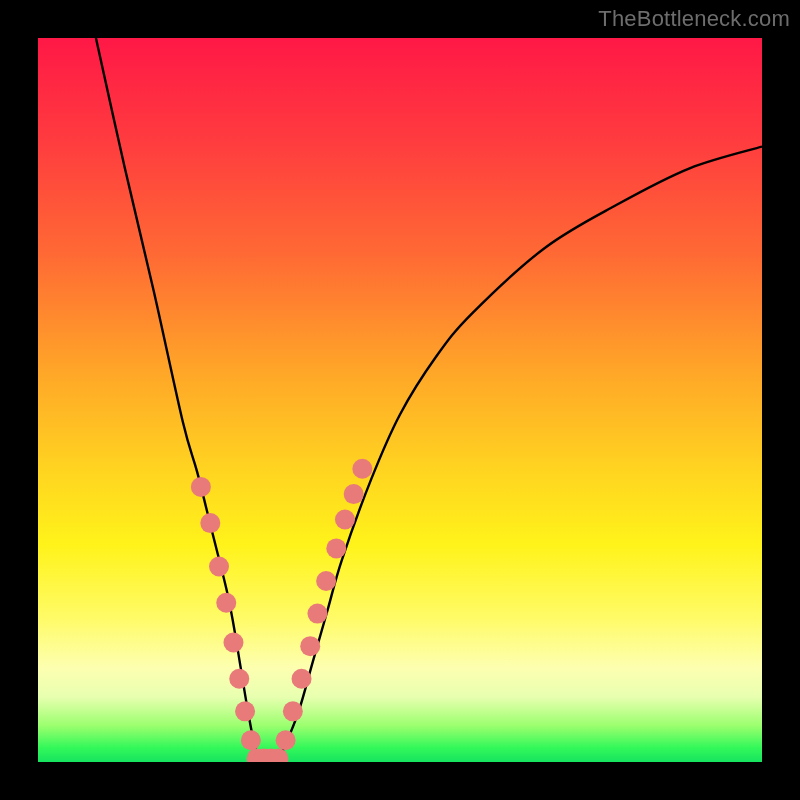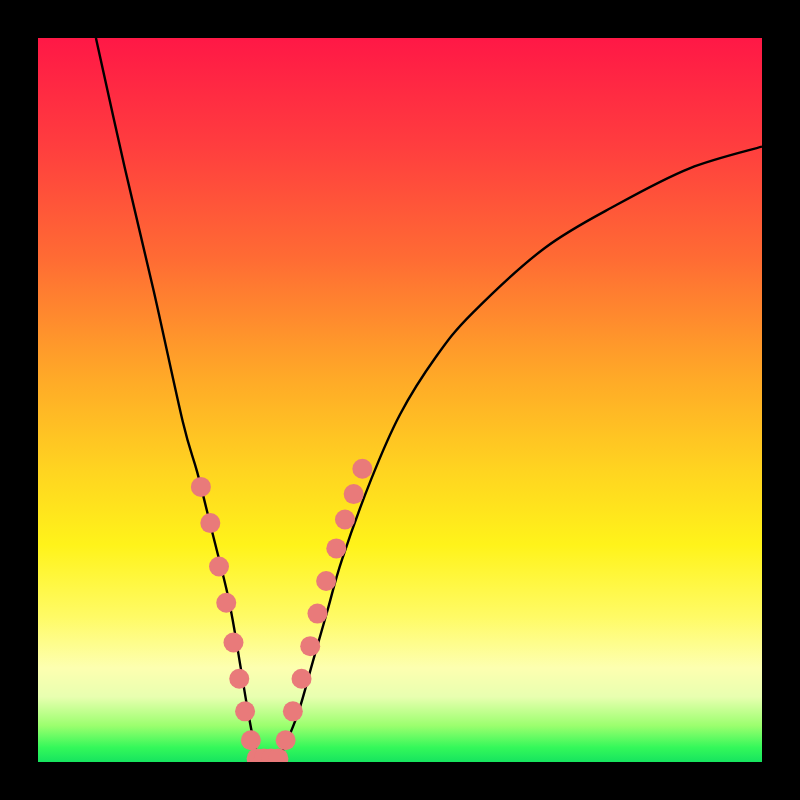--- a/index.html
+++ b/index.html
@@ -56,20 +56,21 @@
     left: 38px;
     top: 38px;
   }
 </style>
 </head>
 <body>
 
 <div class="frame">
   <div class="plot"></div>
 
+  <div class="watermark">TheBottleneck.com</div>
 
   <svg width="724" height="724" viewBox="0 0 724 724">
     <path id="curve-path" fill="none" stroke="#000000" stroke-width="2.4" d="M 57.92,0 C 62.74666666666667,21.72000000000001 77.22666666666666,88.08666666666673 86.88,130.32000000000005 C 96.53333333333333,172.55333333333337 106.18666666666667,211.16666666666666 115.84,253.39999999999998 C 125.49333333333334,295.6333333333333 137.56,353.55333333333334 144.8,383.72 C 152.04000000000002,413.8866666666667 154.45333333333335,416.29999999999995 159.28,434.4 C 164.10666666666665,452.5 168.93333333333334,473.0133333333333 173.76,492.32 C 178.58666666666664,511.62666666666667 184.62,534.5533333333333 188.24,550.24 C 191.86,565.9266666666667 193.0666666666667,573.1666666666667 195.48000000000002,586.44 C 197.89333333333335,599.7133333333334 200.3066666666667,615.4 202.72000000000003,629.88 C 205.13333333333335,644.36 207.54666666666665,660.0466666666666 209.95999999999998,673.3199999999999 C 212.3733333333333,686.5933333333332 214.78666666666666,701.0733333333333 217.2,709.52 C 219.61333333333332,717.9666666666667 222.02666666666667,721.5866666666667 224.44,724 C 226.85333333333332,726.4133333333333 229.26666666666668,724 231.68,724 C 234.09333333333333,724 236.5066666666667,726.4133333333333 238.92000000000002,724 C 241.33333333333334,721.5866666666667 242.54000000000002,717.9666666666667 246.16000000000003,709.52 C 249.78000000000003,701.0733333333333 255.81333333333333,687.8 260.64,673.3199999999999 C 265.46666666666664,658.8399999999999 270.29333333333335,639.5333333333333 275.12,622.64 C 279.94666666666666,605.7466666666667 284.77333333333337,588.8533333333334 289.6,571.96 C 294.4266666666667,555.0666666666667 296.84,543 304.08,521.28 C 311.32,499.55999999999995 323.38666666666666,465.7733333333333 333.04,441.64 C 342.6933333333334,417.50666666666666 351.14,396.99333333333334 362,376.48 C 372.86,355.9666666666667 386.1333333333334,335.45333333333326 398.20000000000005,318.55999999999995 C 410.2666666666667,301.66666666666663 416.3,293.21999999999997 434.4,275.12 C 452.49999999999994,257.02000000000004 482.66666666666663,228.06000000000003 506.79999999999995,209.96000000000004 C 530.9333333333333,191.86000000000004 555.0666666666667,179.79333333333332 579.2,166.51999999999998 C 603.3333333333334,153.24666666666664 627.4666666666667,139.9733333333334 651.6,130.32000000000005 C 675.7333333333333,120.66666666666673 711.9333333333334,112.22000000000003 724,108.60000000000002"></path>
     <g id="markers">
         <circle cx="162.9" cy="448.88" r="10" fill="#e97a7a" stroke="#d96a6a" stroke-width="0"></circle>
         <circle cx="172.312" cy="485.08" r="10" fill="#e97a7a" stroke="#d96a6a" stroke-width="0"></circle>
         <circle cx="181" cy="528.52" r="10" fill="#e97a7a" stroke="#d96a6a" stroke-width="0"></circle>
         <circle cx="188.24" cy="564.72" r="10" fill="#e97a7a" stroke="#d96a6a" stroke-width="0"></circle>
         <circle cx="195.48000000000002" cy="604.54" r="10" fill="#e97a7a" stroke="#d96a6a" stroke-width="0"></circle>
         <circle cx="201.27200000000002" cy="640.74" r="10" fill="#e97a7a" stroke="#d96a6a" stroke-width="0"></circle>

